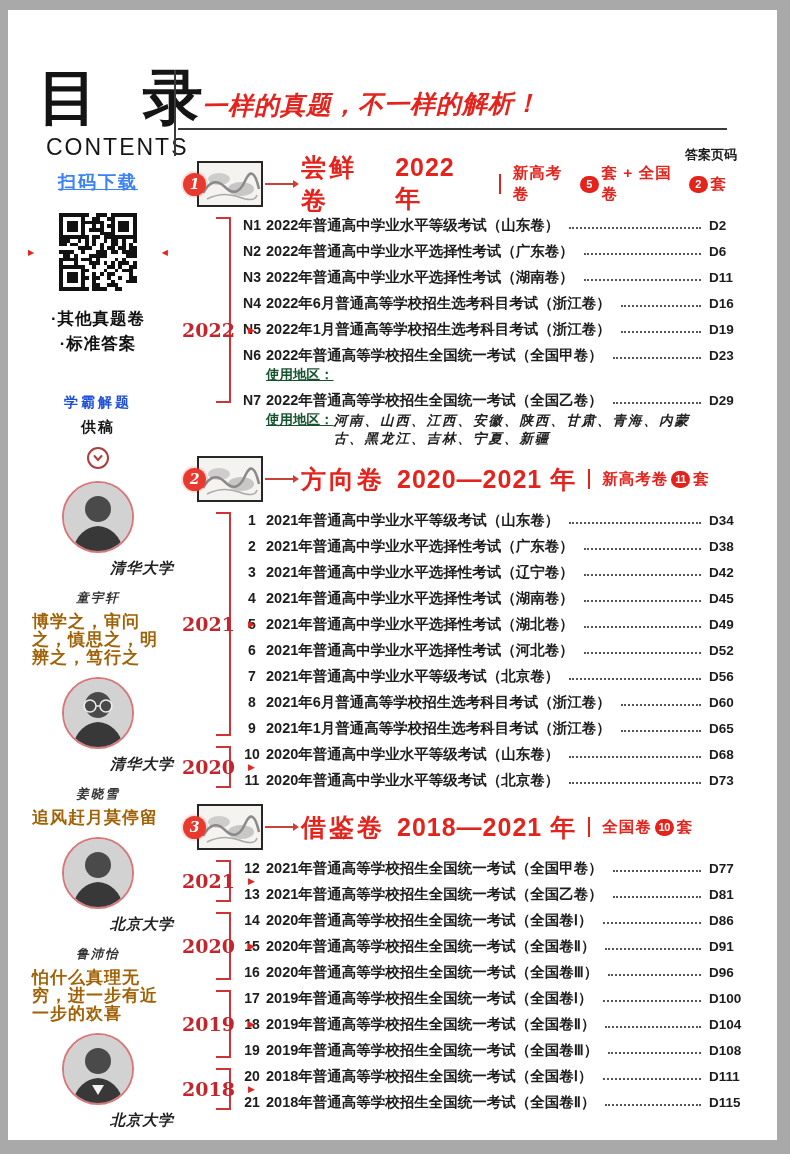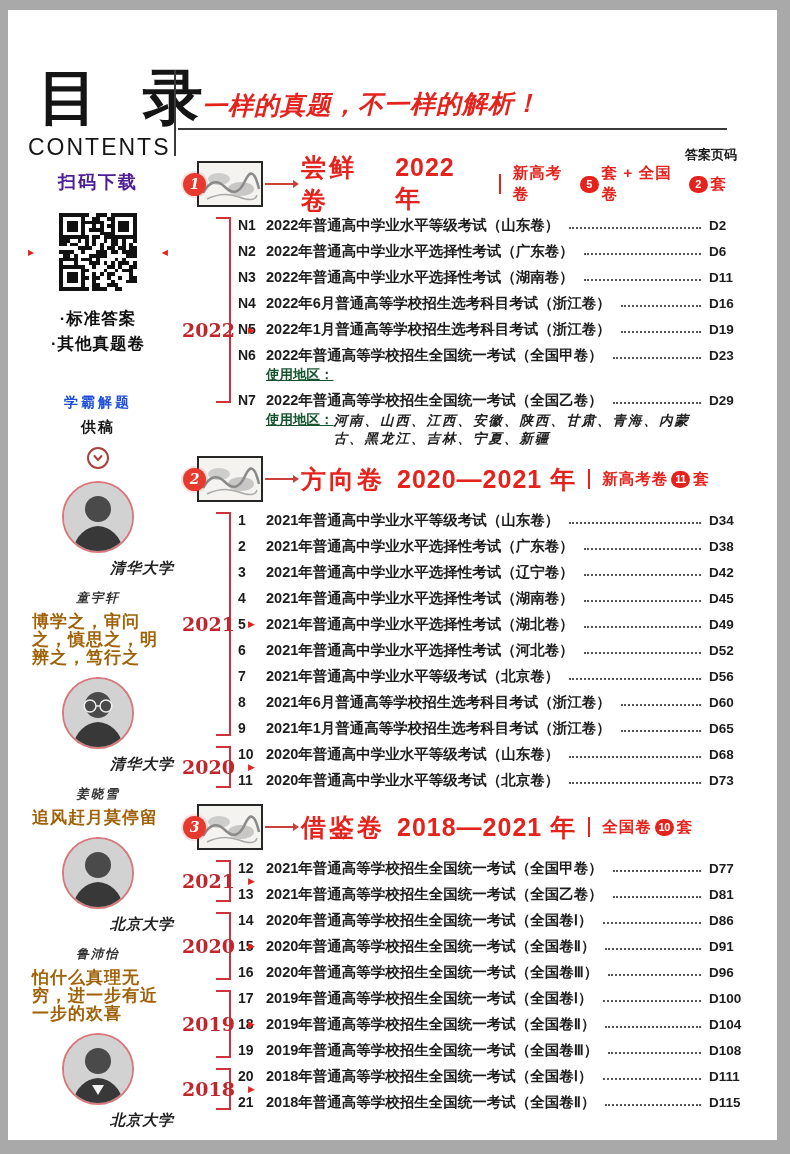--- a/index.html
+++ b/index.html
@@ -3,31 +3,31 @@
 <meta charset="utf-8">
 <style>
   html,body{margin:0;padding:0;}
   body{width:790px;height:1154px;background:#a9a9a9;position:relative;
        font-family:"Liberation Sans",sans-serif;-webkit-font-smoothing:antialiased;}
   .page{position:absolute;left:8px;top:10px;width:769px;height:1130px;background:#fff;overflow:hidden;}
 
   
   .title-zh{position:absolute;left:30px;top:48px;font-size:60px;font-weight:900;
             letter-spacing:14px;color:#141414;}
-  .title-en{position:absolute;left:20px;top:124px;font-size:23px;letter-spacing:2px;color:#161616;}
+  .title-en{position:absolute;left:38px;top:124px;font-size:23px;letter-spacing:2px;color:#161616;}
   .vrule{position:absolute;left:166px;top:60px;width:2px;height:86px;background:#3a3a3a;}
   .hrule{position:absolute;left:170px;top:118px;width:549px;height:2px;background:#3a3a3a;}
   .tagline{position:absolute;left:194px;top:78px;font-family:"DejaVu Serif",serif;
            font-style:italic;font-weight:bold;font-size:25px;color:#e4231d;letter-spacing:1px;
            transform:rotate(-0.5deg);}
   .answer-label{position:absolute;right:40px;top:136px;font-size:13px;font-weight:bold;color:#1a1a1a;}
 
   
   .sidebar{position:absolute;left:14px;top:160px;width:152px;text-align:center;}
-  .scan-title{font-size:18px;font-weight:bold;letter-spacing:2px;color:#4c1d95;}
+  .scan-title{font-size:18px;font-weight:bold;letter-spacing:2px;color:#3b82f6;text-decoration:underline;}
   .qr-wrap{position:relative;width:92px;height:92px;margin:12px auto 8px;}
   .qr-wrap svg{width:92px;height:92px;display:block;}
   .qr-arrow{position:absolute;top:50%;transform:translateY(-50%);color:#e4231d;font-size:8px;}
   .qr-arrow.left{left:-24px;} .qr-arrow.right{right:-24px;}
   .scan-list{font-size:16.5px;font-weight:bold;color:#101010;line-height:25px;letter-spacing:1px;}
   .contrib-title{margin-top:38px;font-size:14px;font-weight:900;letter-spacing:3px;color:#1d4ed8;}
   .contrib-sub{margin-top:6px;font-size:15px;font-weight:bold;color:#161616;letter-spacing:2px;}
   .chev{margin:10px auto 0;width:18px;height:18px;border:2px solid #a8403e;border-radius:50%;
         display:flex;align-items:center;justify-content:center;}
   .students{margin-top:12px;}
@@ -67,21 +67,21 @@
             letter-spacing:-0.5px;}
   .group{position:relative;}
   .bracket{position:absolute;left:36px;top:5px;bottom:5px;width:13px;border-right:2px solid #cf3339;}
   .bracket::before,.bracket::after{content:'';position:absolute;left:0;right:0;border-top:2px solid #cf3339;}
   .bracket::before{top:0;} .bracket::after{bottom:0;}
   .tail-note .bracket{bottom:44px;}
   .year-tag{position:absolute;left:2px;top:50%;transform:translateY(-50%);display:flex;align-items:center;
             color:#c2262c;font-family:"DejaVu Serif",serif;font-weight:bold;font-size:19px;z-index:2;gap:10px;}
   .year-tag .tri{font-size:9px;color:#e4231d;margin-left:3px;}
   .row{display:flex;align-items:center;height:26px;font-weight:bold;font-size:14.5px;color:#1c1c1c;}
-  .row .num{flex:none;width:28px;margin-left:58px;font-size:14px;}
+  .row .num{flex:none;width:28px;margin-left:58px;font-size:14px;text-align:center;}
   .row .txt{flex:none;white-space:nowrap;text-align:right;}
   .row .leader{flex:1;margin:4px 8px 0 10px;border-bottom:2px dotted #555;height:1px;align-self:center;}
   .row .page-no{flex:none;width:18px;white-space:nowrap;text-align:left;font-size:13.5px;}
   .note{display:flex;margin-left:86px;font-size:13.5px;line-height:18px;margin-top:-2px;
         margin-bottom:3px;max-width:452px;}
   .note-label{color:#14532d;font-weight:bold;flex:none;text-decoration:underline;}
   .note-regions{font-family:"DejaVu Serif",serif;font-style:italic;font-weight:bold;color:#222;
                 letter-spacing:2px;}
 </style>
 </head>
@@ -255,22 +255,22 @@
           <rect x="16" y="2" width="7" height="7" fill="#111"></rect>
           <rect x="17" y="3" width="5" height="5" fill="#fff"></rect>
           <rect x="18" y="4" width="3" height="3" fill="#111"></rect>
           <rect x="2" y="16" width="7" height="7" fill="#111"></rect>
           <rect x="3" y="17" width="5" height="5" fill="#fff"></rect>
           <rect x="4" y="18" width="3" height="3" fill="#111"></rect>
         </svg>
       <span class="qr-arrow right">◀</span>
     </div>
     <div class="scan-list">
+      <div>·其他真题卷</div>
       <div>·标准答案</div>
-      <div>·其他真题卷</div>
     </div>
     <div class="contrib-title">学霸解题</div>
     <div class="contrib-sub">供稿</div>
     <div class="chev">
       <svg width="14" height="14" viewBox="0 0 14 14">
           <polyline points="3.5,5 7,9 10.5,5" fill="none" stroke="#a8403e" stroke-width="2" stroke-linecap="round"></polyline>
         </svg>
     </div>
     <div class="students" id="students">
         <div class="student">

